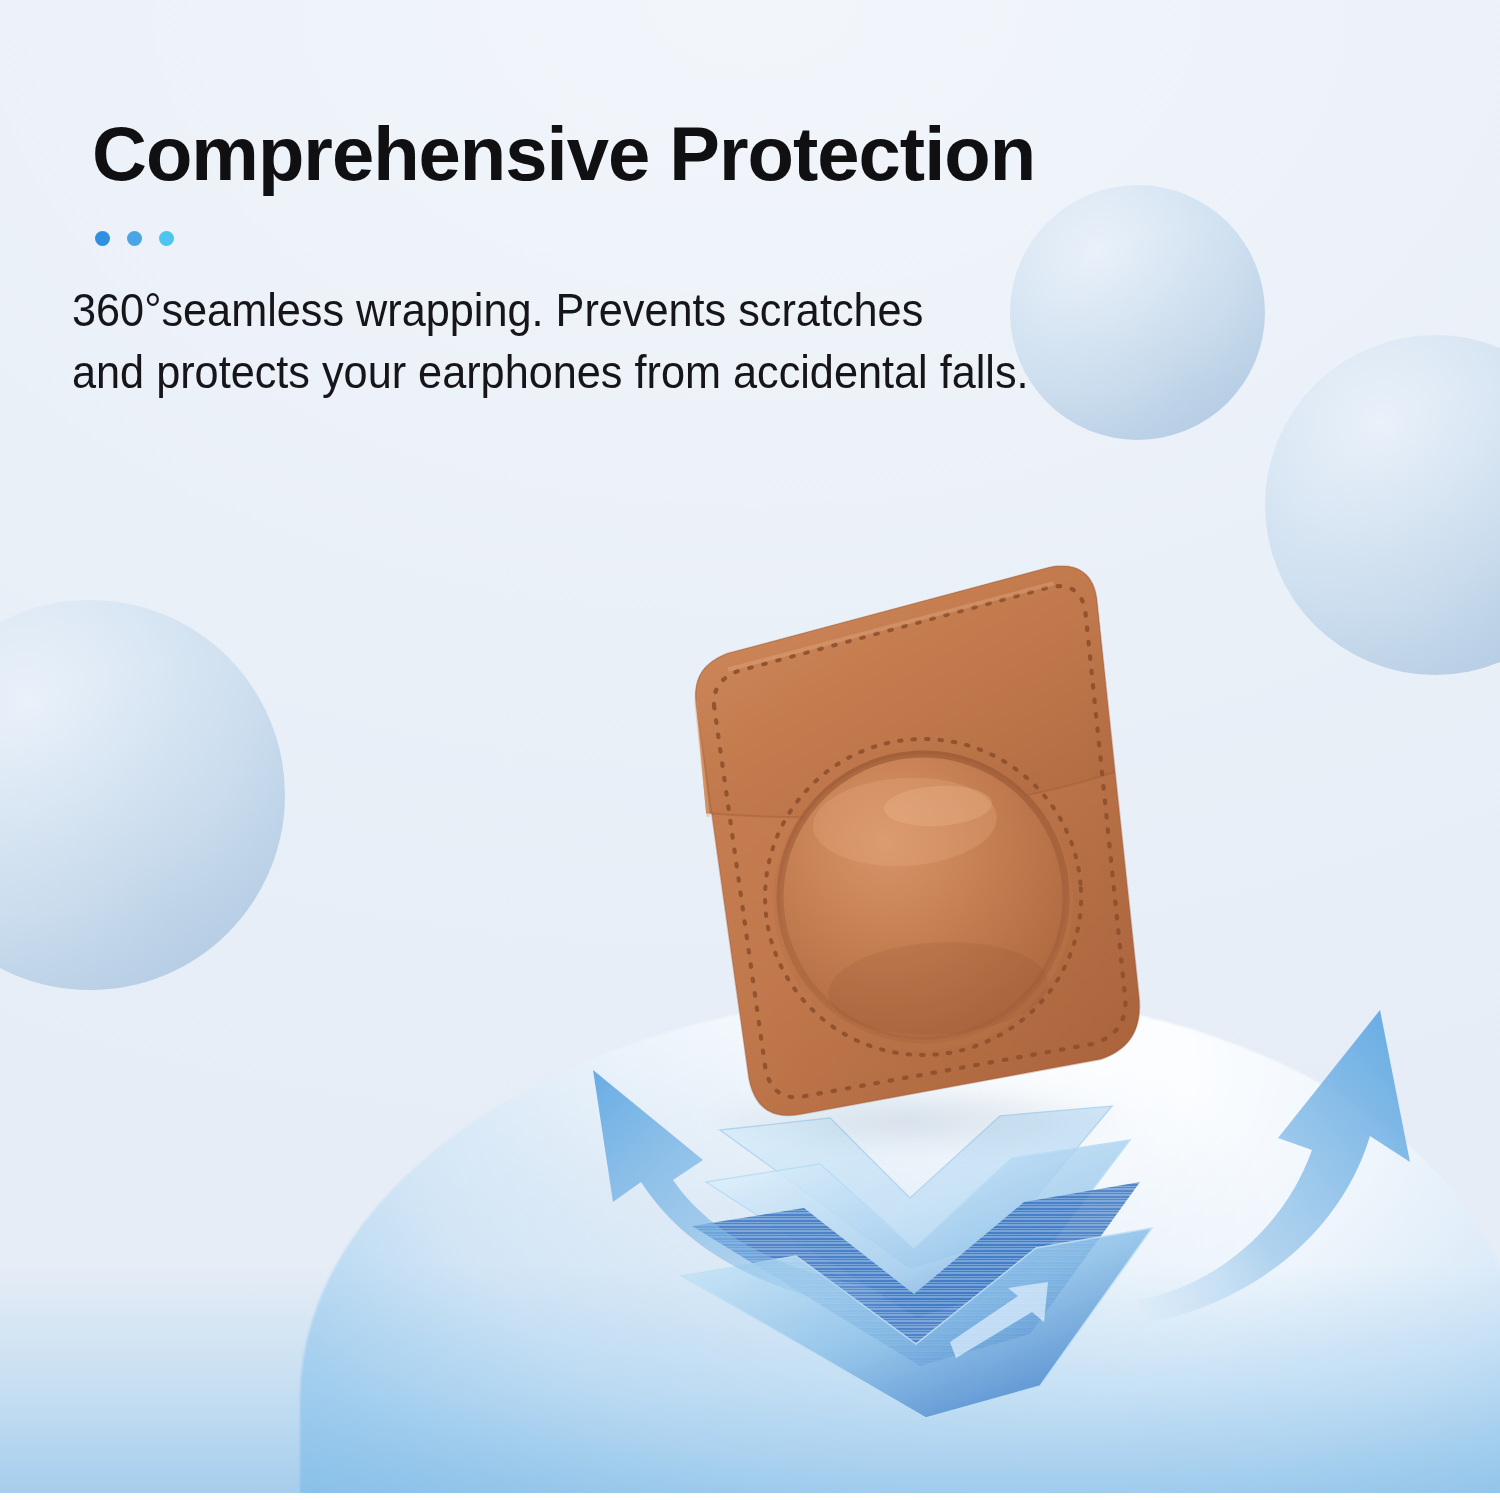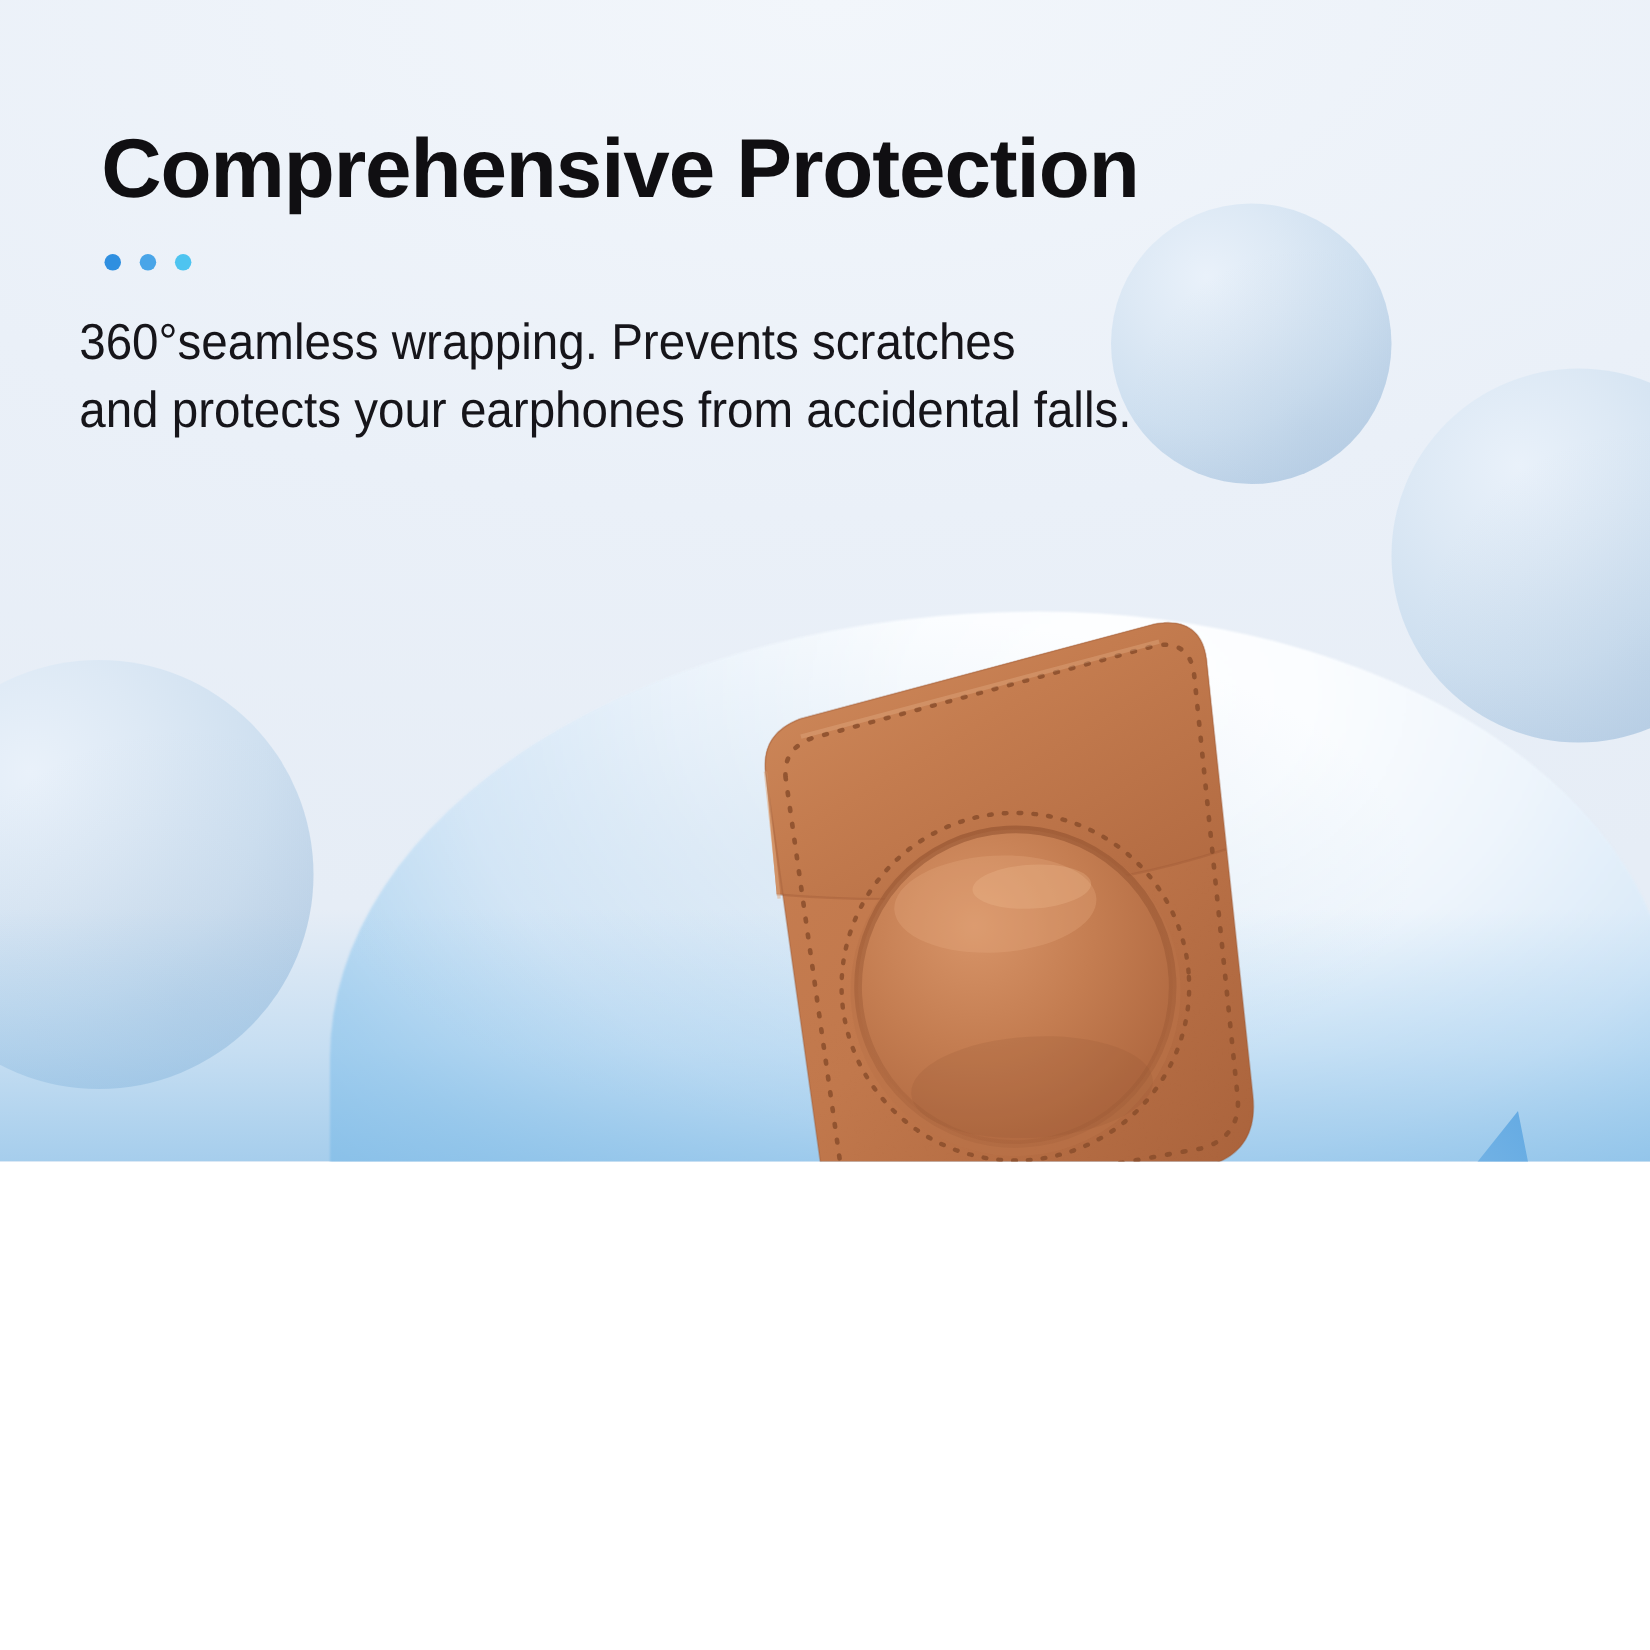--- a/index.html
+++ b/index.html
@@ -3,21 +3,21 @@
 <meta charset="utf-8">
 <style>
   * { margin:0; padding:0; box-sizing:border-box; }
   html, body {
     width:1500px; height:1500px;
     font-family:"Liberation Sans", sans-serif;
     overflow:hidden;
   }
   #stage {
     position:relative;
-    width:1500px; height:1056px;
+    width:1500px; height:1493px;
     background:#ebf1f9;
     overflow:hidden;
   }
 
   
   .bg-wash {
     position:absolute; inset:0;
     background:
       radial-gradient(120% 80% at 50% 0%, #f2f6fb 0%, #eaf0f8 55%, #e6edf6 100%);
   }

